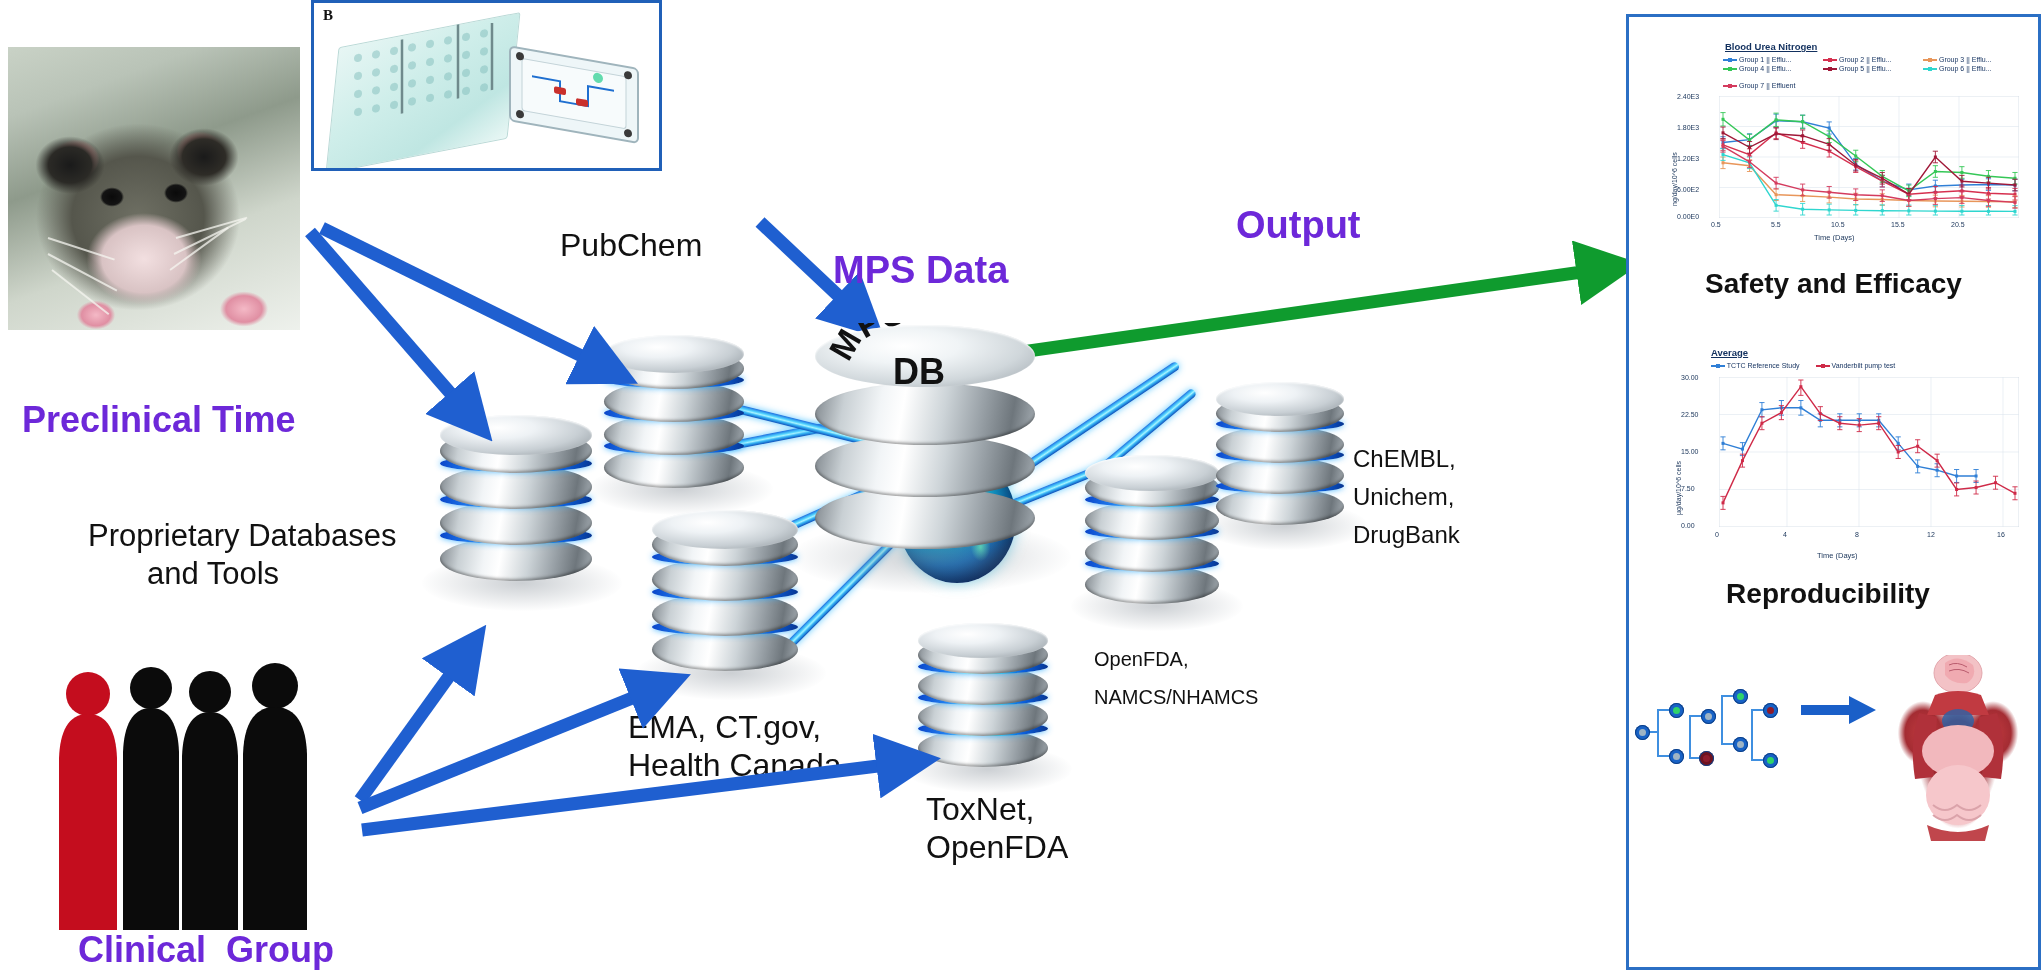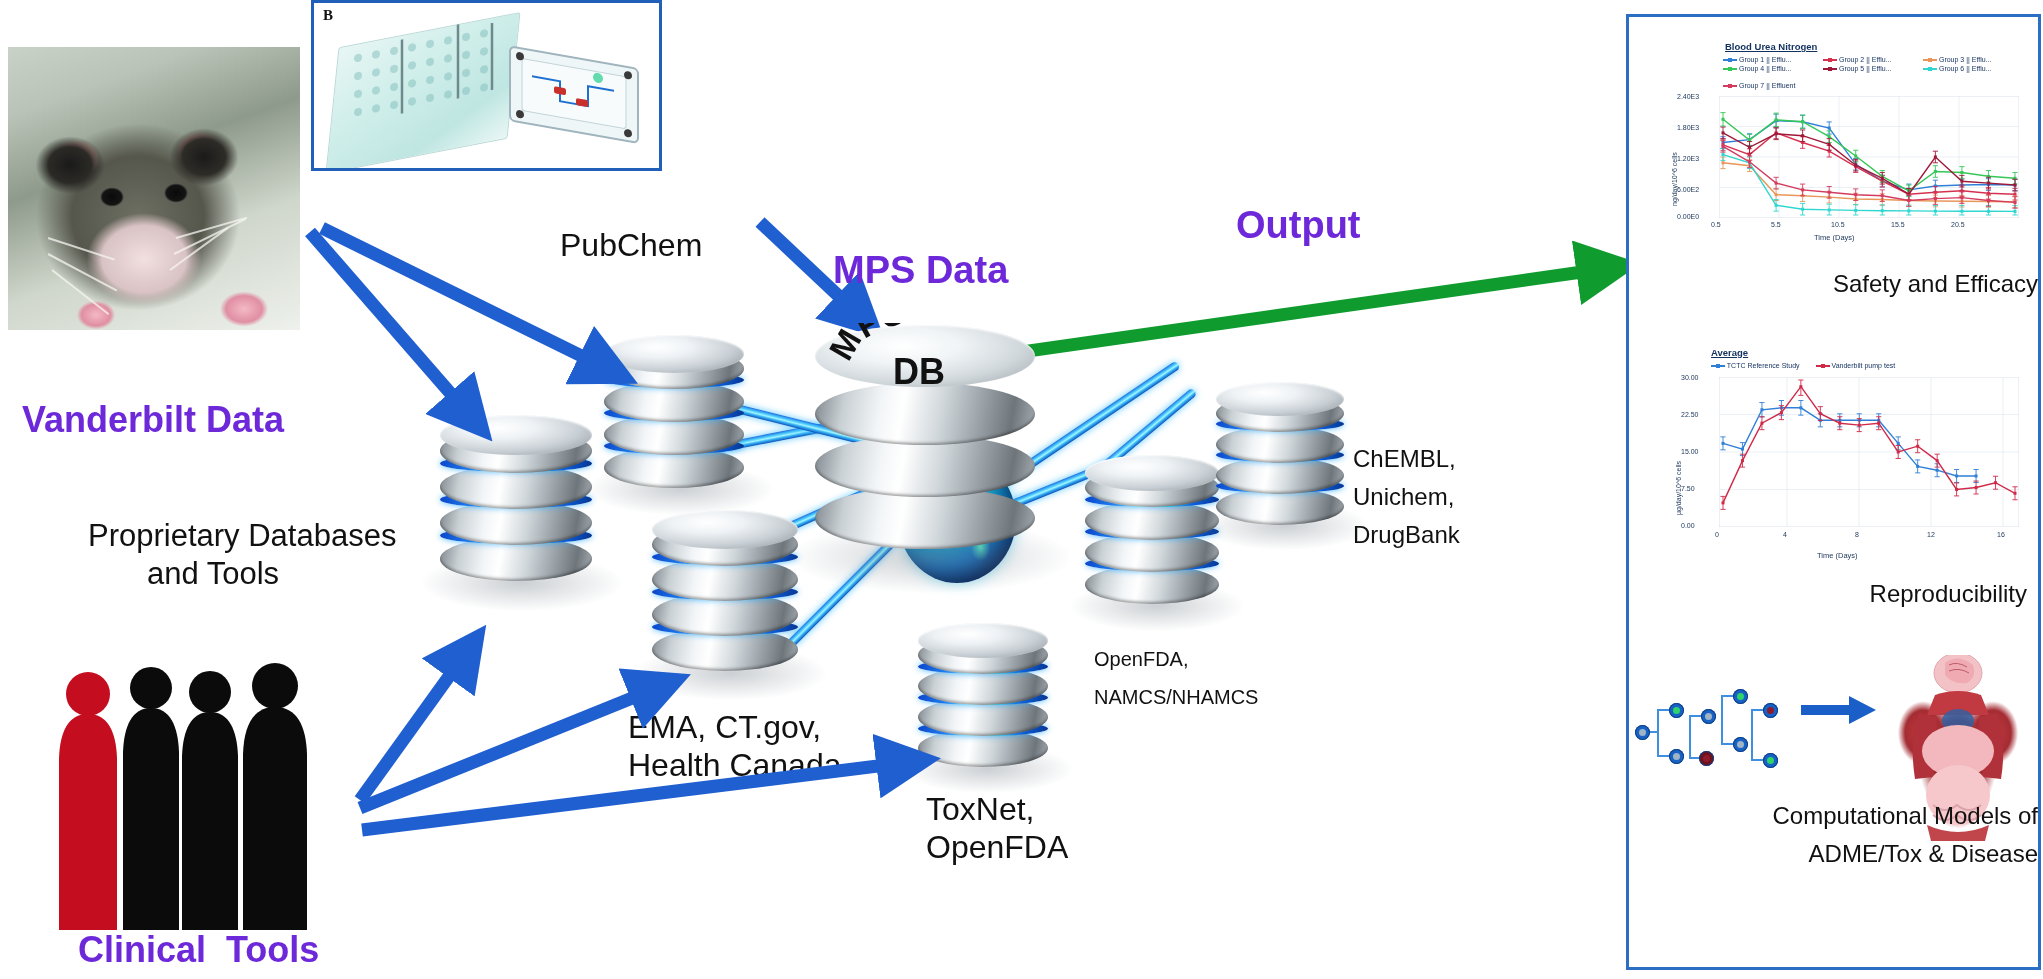--- a/index.html
+++ b/index.html
@@ -66,21 +66,21 @@
   .arrow-svg{position:absolute;left:0;top:0;width:2043px;height:979px;pointer-events:none;}
 
   
   #results-panel{left:1626px;top:14px;width:409px;height:950px;border:3px solid #2b6fc4;background:#fff;}
   .mini-chart{position:absolute;background:#fff;}
   .mc-title{font:bold 9.5px "Liberation Sans",sans-serif;color:#12305e;text-decoration:underline;}
   .mc-leg{font:7px "Liberation Sans",sans-serif;color:#12305e;white-space:nowrap;}
   .mc-ax{font:7px "Liberation Sans",sans-serif;color:#203a5e;}
   .mc-axlab{font:7.5px "Liberation Sans",sans-serif;color:#203a5e;}
   .yrot{transform:rotate(-90deg);transform-origin:left top;white-space:nowrap;}
-  .cap{font-size:24px;color:#111;text-align:right;white-space:pre;line-height:38px;}
+  .cap{font-size:28px;color:#111;text-align:center;white-space:pre;line-height:38px;font-weight:bold;}
 
   
   #body-fig{position:absolute;width:122px;height:186px;
     background:
       radial-gradient(ellipse 26px 18px at 61px 16px, #f0b9bd 0%, #e0989f 60%, rgba(224,152,159,0) 80%),
       radial-gradient(ellipse 40px 30px at 62px 96px, #f7c9cb 0%, #e8a8ae 60%, rgba(232,168,174,0) 82%),
       radial-gradient(ellipse 30px 38px at 26px 78px, #c23b3f 0%, #a42c33 60%, rgba(164,44,51,0) 84%),
       radial-gradient(ellipse 30px 38px at 96px 78px, #c23b3f 0%, #a42c33 60%, rgba(164,44,51,0) 84%),
       radial-gradient(ellipse 34px 40px at 61px 140px, #f3b9bd 0%, #dd979d 62%, rgba(221,151,157,0) 84%),
       radial-gradient(ellipse 46px 70px at 61px 104px, #b83238 0%, #9e282f 55%, rgba(158,40,47,0) 86%),
@@ -95,21 +95,21 @@
 <body>
 
 <div class="abs" id="rat-photo">
   <div class="whisk" style="left:40px;top:190px;width:70px;transform:rotate(18deg);"></div>
   <div class="whisk" style="left:40px;top:206px;width:78px;transform:rotate(28deg);"></div>
   <div class="whisk" style="left:44px;top:222px;width:72px;transform:rotate(38deg);"></div>
   <div class="whisk" style="left:168px;top:190px;width:74px;transform:rotate(-16deg);"></div>
   <div class="whisk" style="left:166px;top:206px;width:80px;transform:rotate(-26deg);"></div>
   <div class="whisk" style="left:162px;top:222px;width:72px;transform:rotate(-36deg);"></div>
 </div>
-<div class="abs lbl-bold" id="preclinical-label" style="left:22px;top:400px;font-size:36px;">Vanderbilt Data</div>
+<div class="abs lbl-bold" id="preclinical-label" style="left:22px;top:400px;font-size:36px;">Preclinical Time</div>
 
 <div class="abs lbl" id="proprietary-label" style="left:88px;top:517px;text-align:center;width:250px;">Proprietary Databases
 and Tools</div>
 
 <svg class="abs" id="people" style="left:58px;top:662px;width:260px;height:270px;" viewBox="0 0 260 270">
   <g fill="#c40d1e">
     <circle cx="30" cy="32" r="22"></circle>
     <path d="M30 52 C10 52 2 70 1 96 L1 268 L59 268 L59 96 C58 70 50 52 30 52 Z"></path>
   </g>
   <g fill="#0b0b0b">
@@ -118,21 +118,21 @@
   </g>
   <g fill="#0b0b0b">
     <circle cx="152" cy="30" r="21"></circle>
     <path d="M152 50 C133 50 125 68 124 94 L124 268 L180 268 L180 94 C179 68 171 50 152 50 Z"></path>
   </g>
   <g fill="#0b0b0b">
     <circle cx="217" cy="24" r="23"></circle>
     <path d="M217 45 C195 45 186 64 185 92 L185 268 L249 268 L249 92 C248 64 239 45 217 45 Z"></path>
   </g>
 </svg>
-<div class="abs lbl-bold" id="clinical-label" style="left:78px;top:930px;font-size:36px;">Clinical  Tools</div>
+<div class="abs lbl-bold" id="clinical-label" style="left:78px;top:930px;font-size:36px;">Clinical  Group</div>
 
 <div class="abs" id="chip-panel">
   <div id="chip-b">B</div>
 
   <div class="chip-plate" style="left:18px;top:28px;width:180px;height:122px;transform:skewY(-11deg) skewX(-6deg);border-radius:3px;">
   </div>
   <svg style="position:absolute;left:18px;top:20px;width:190px;height:140px;">
     <g transform="skewY(-11)">
       <g fill="rgba(130,190,188,.5)">
         <circle cx="26" cy="40" r="4"></circle>
@@ -736,15 +736,13 @@
       <path d="M22 58 Q12 86 18 124 L36 122 L40 62 Z" fill="#b0313a"></path>
       <path d="M100 58 Q110 86 104 124 L86 122 L82 62 Z" fill="#b0313a"></path>
       <ellipse cx="61" cy="96" rx="36" ry="26" fill="#f2b8bd"></ellipse>
       <ellipse cx="61" cy="140" rx="32" ry="30" fill="#f6c7cb"></ellipse>
       <path d="M36 150 q12 10 24 0 q12 10 24 0" stroke="#dba3aa" stroke-width="2" fill="none"></path>
       <path d="M36 160 q12 10 24 0 q12 10 24 0" stroke="#dba3aa" stroke-width="2" fill="none"></path>
       <path d="M30 170 Q61 184 92 170 L88 186 L34 186 Z" fill="#c0464c"></path>
     </svg>
   </div>
 
-  <div class="abs cap" style="left:0px;top:780px;width:409px;">Computational Models of
-ADME/Tox &amp; Disease</div>
 </div>
 
 </body></html>

